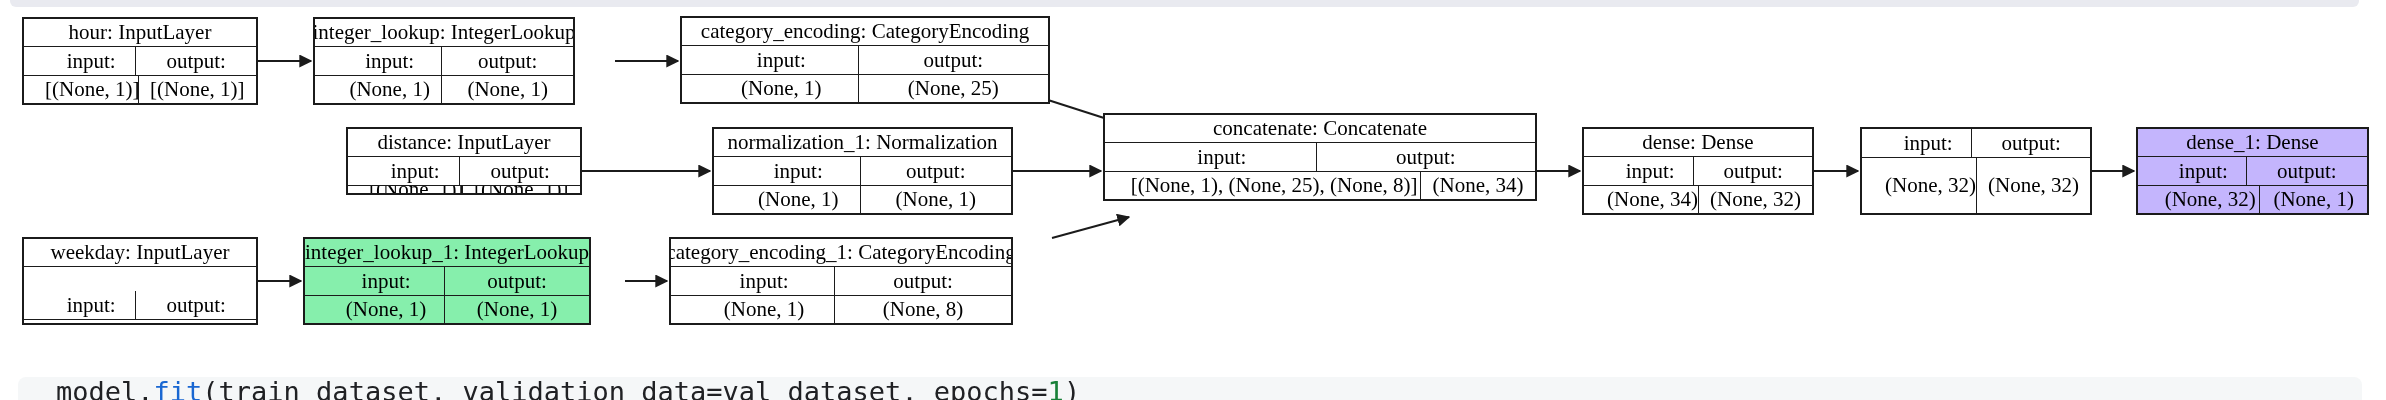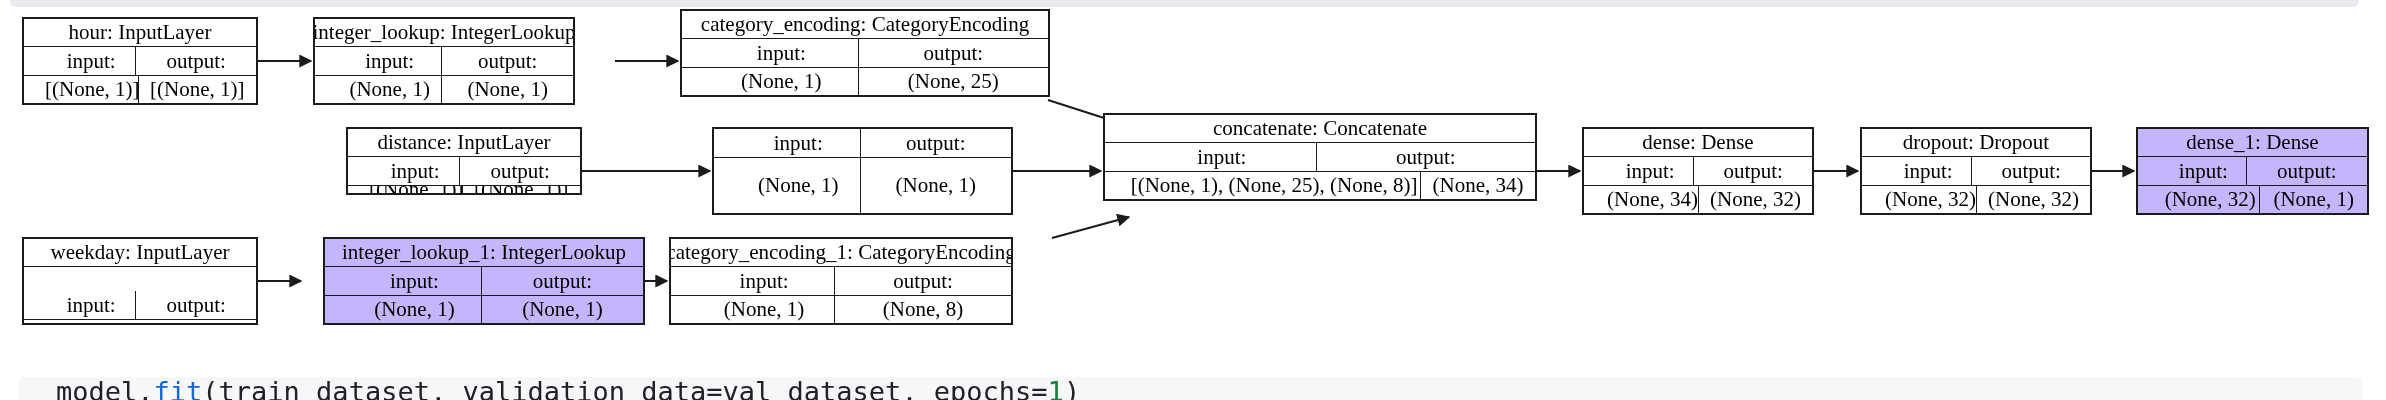--- a/index.html
+++ b/index.html
@@ -80,21 +80,21 @@
     <div class="n-title">integer_lookup: IntegerLookup</div>
     <div class="row mid">
       <div class="cell left in-label" style="width: 49%;">input:</div>
       <div class="cell right out-label">output:</div>
     </div>
     <div class="row bot">
       <div class="cell left in-val" style="width: 49%;">(None, 1)</div>
       <div class="cell right out-val">(None, 1)</div>
     </div>
   </div>
-    <div class="node" style="left: 680px; top: 9px; width: 370px; height: 88px; border-color: rgb(27, 27, 27); background: rgb(255, 255, 255);">
+    <div class="node" style="left: 680px; top: 16px; width: 370px; height: 88px; border-color: rgb(27, 27, 27); background: rgb(255, 255, 255);">
     <div class="n-title">category_encoding: CategoryEncoding</div>
     <div class="row mid">
       <div class="cell left in-label" style="width: 48%;">input:</div>
       <div class="cell right out-label">output:</div>
     </div>
     <div class="row bot">
       <div class="cell left in-val" style="width: 48%;">(None, 1)</div>
       <div class="cell right out-val">(None, 25)</div>
     </div>
   </div>
@@ -103,20 +103,21 @@
     <div class="row mid">
       <div class="cell left in-label" style="width: 48%;">input:</div>
       <div class="cell right out-label">output:</div>
     </div>
     <div class="row bot">
       <div class="cell left in-val" style="width: 49%;">[(None, 1)]</div>
       <div class="cell right out-val">[(None, 1)]</div>
     </div>
   </div>
     <div class="node" style="left: 712px; top: 127px; width: 301px; height: 88px; border-color: rgb(27, 27, 27); background: rgb(255, 255, 255);">
+    <div class="n-title">normalization_1: Normalization</div>
     <div class="row mid">
       <div class="cell left in-label" style="width: 49%;">input:</div>
       <div class="cell right out-label">output:</div>
     </div>
     <div class="row bot">
       <div class="cell left in-val" style="width: 49%;">(None, 1)</div>
       <div class="cell right out-val">(None, 1)</div>
     </div>
   </div>
     <div class="node" style="left: 1103px; top: 113px; width: 434px; height: 88px; border-color: rgb(27, 27, 27); background: rgb(255, 255, 255);">
@@ -135,21 +136,20 @@
     <div class="row mid">
       <div class="cell left in-label" style="width: 48%;">input:</div>
       <div class="cell right out-label">output:</div>
     </div>
     <div class="row bot">
       <div class="cell left in-val" style="width: 50%;">(None, 34)</div>
       <div class="cell right out-val">(None, 32)</div>
     </div>
   </div>
     <div class="node" style="left: 1860px; top: 127px; width: 232px; height: 88px; border-color: rgb(27, 27, 27); background: rgb(255, 255, 255);">
-    <div class="n-title">dropout: Dropout</div>
     <div class="row mid">
       <div class="cell left in-label" style="width: 48%;">input:</div>
       <div class="cell right out-label">output:</div>
     </div>
     <div class="row bot">
       <div class="cell left in-val" style="width: 50%;">(None, 32)</div>
       <div class="cell right out-val">(None, 32)</div>
     </div>
   </div>
     <div class="node" style="left: 2136px; top: 127px; width: 233px; height: 88px; border-color: rgb(27, 27, 27); background: #c4b5fd;">
@@ -167,21 +167,21 @@
     <div class="n-title">weekday: InputLayer</div>
     <div class="row mid">
       <div class="cell left in-label" style="width: 48%;">input:</div>
       <div class="cell right out-label">output:</div>
     </div>
     <div class="row bot">
       <div class="cell left in-val" style="width: 49%;">[(None, 1)]</div>
       <div class="cell right out-val">[(None, 1)]</div>
     </div>
   </div>
-    <div class="node" style="left: 303px; top: 237px; width: 322px; height: 88px; border-color: rgb(27, 27, 27); background: #c4b5fd; margin-left: 20px;">
+    <div class="node" style="left: 303px; top: 237px; width: 288px; height: 88px; border-color: rgb(27, 27, 27); background: #86efac;">
     <div class="n-title">integer_lookup_1: IntegerLookup</div>
     <div class="row mid">
       <div class="cell left in-label" style="width: 49%;">input:</div>
       <div class="cell right out-label">output:</div>
     </div>
     <div class="row bot">
       <div class="cell left in-val" style="width: 49%;">(None, 1)</div>
       <div class="cell right out-val">(None, 1)</div>
     </div>
   </div>

